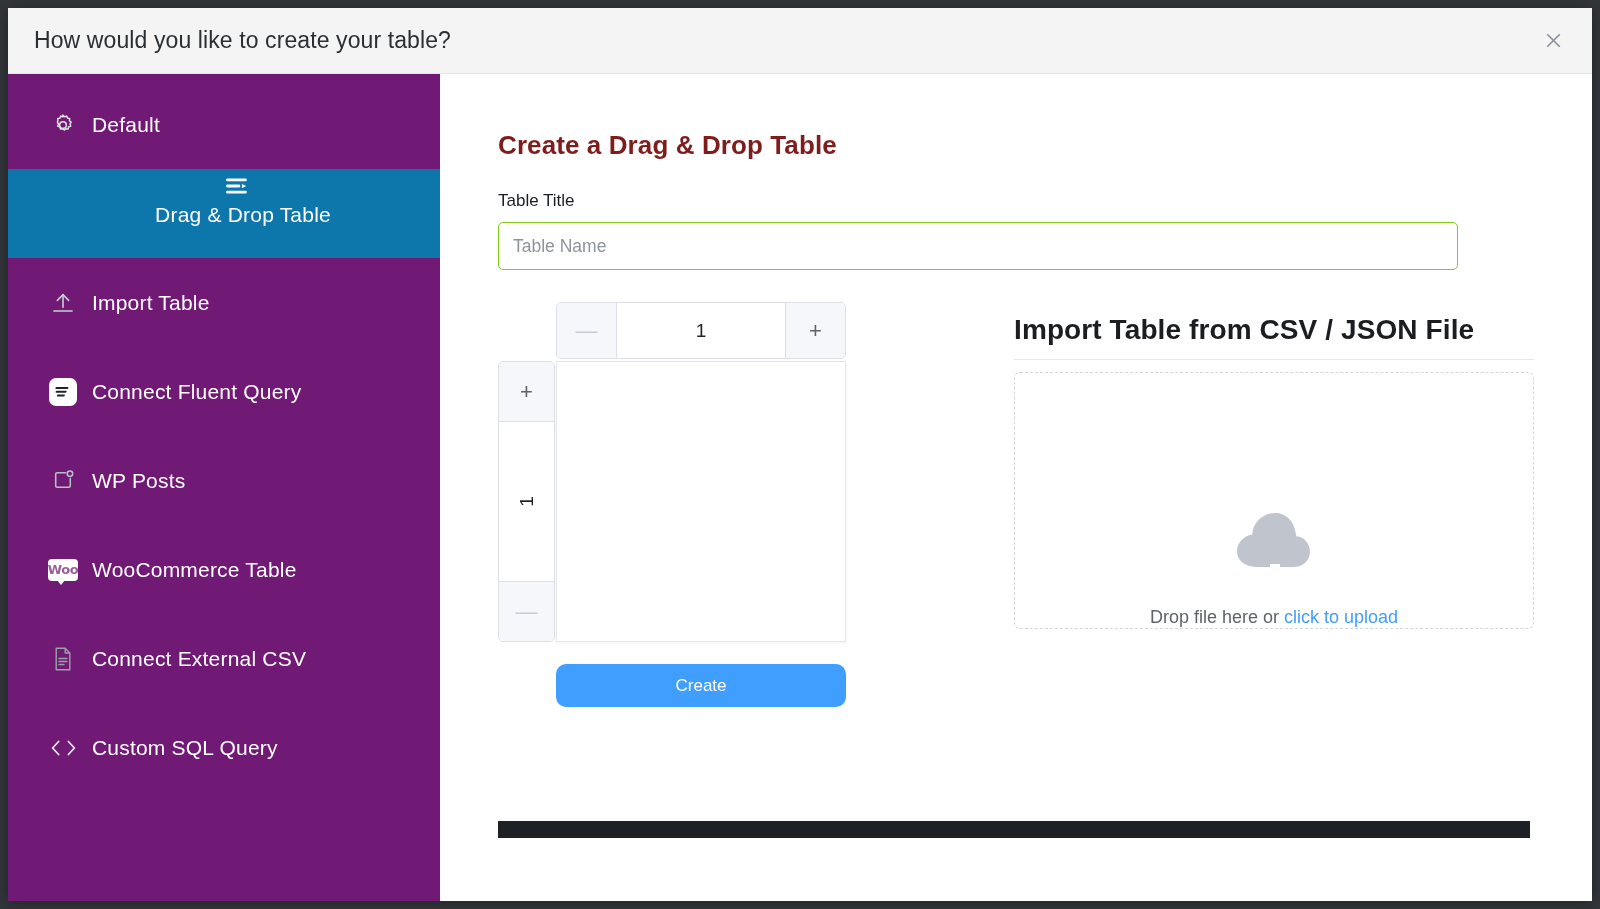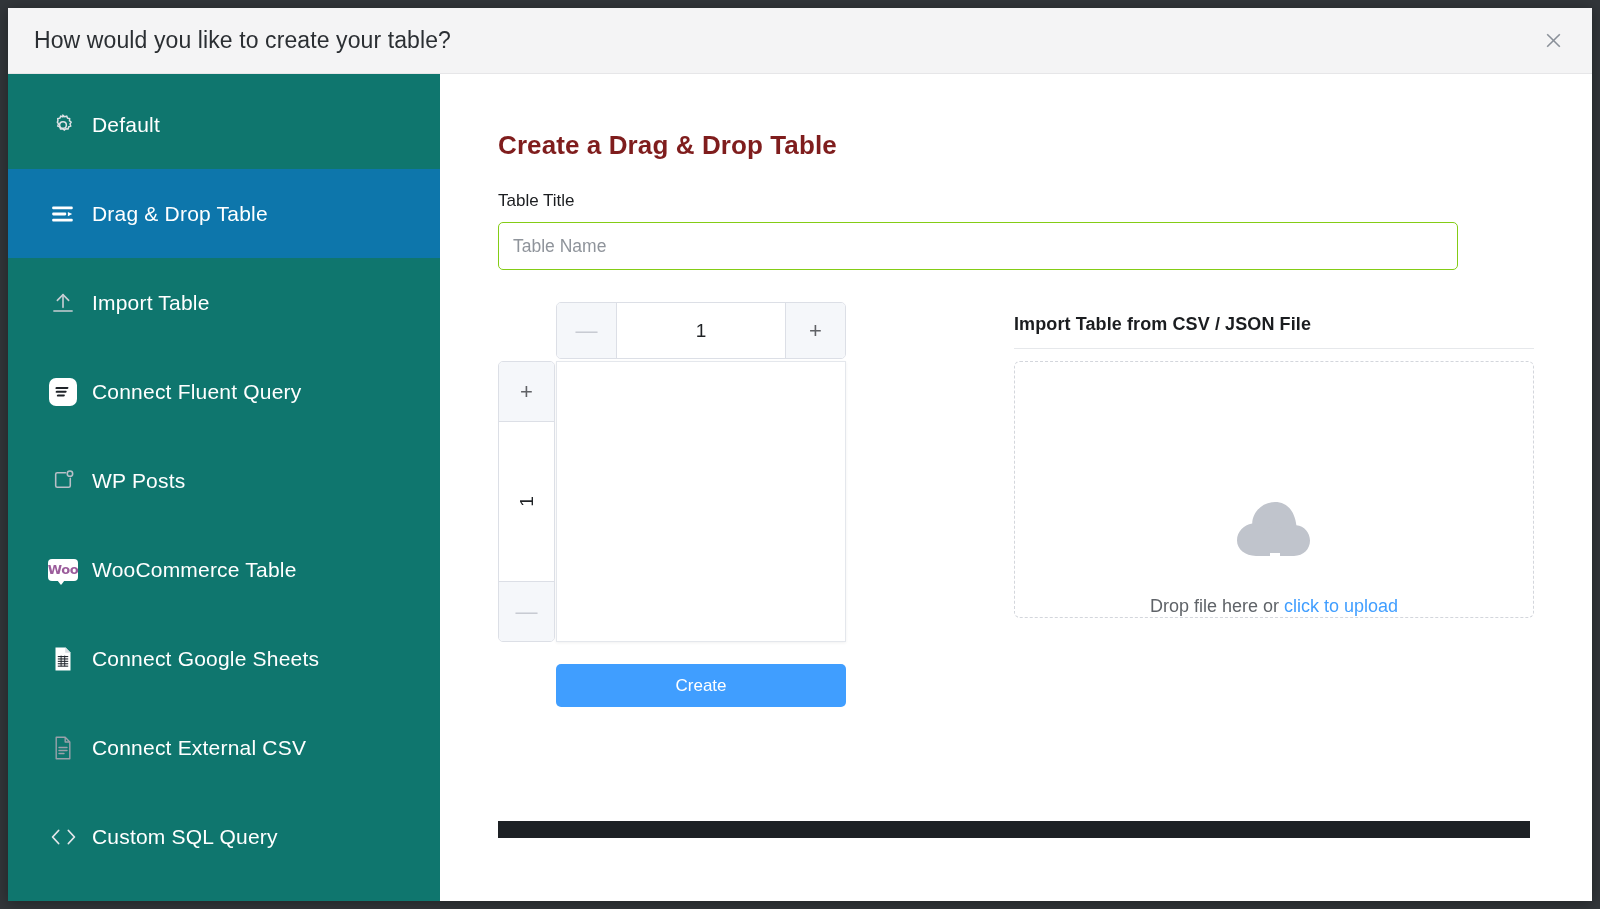--- a/index.html
+++ b/index.html
@@ -59,33 +59,33 @@
   .modal-body {
     flex: 1 1 auto;
     display: flex;
     min-height: 0;
   }
 
   
   .sidebar {
     width: 432px;
     flex: 0 0 432px;
-    background: #0f766e;
+    background: #701a75;
     padding-top: 6px;
     overflow: hidden;
   }
   .side-item {
     height: 89px;
     display: flex;
     align-items: center;
     padding-left: 38px;
     color: #ffffff;
     cursor: pointer;
   }
-  .side-item.active { background: #0d76ab; }
+  .side-item.active { background: #0d76ab; flex-direction: column; }
   .side-ico {
     width: 34px;
     flex: 0 0 34px;
     display: flex;
     align-items: center;
     justify-content: center;
     margin-right: 12px;
   }
   .side-label {
     font-size: 21px;
@@ -235,35 +235,35 @@
     box-shadow: 0 1px 3px rgba(0,0,0,.06);
   }
 
   .create-btn {
     margin-left: 58px;
     margin-top: 22px;
     width: 290px;
     height: 43px;
     background: #409eff;
     border: none;
-    border-radius: 5px;
+    border-radius: 10px;
     color: #ffffff;
     font-size: 17px;
     font-family: "Liberation Sans", sans-serif;
     cursor: pointer;
   }
 
   
   .import-panel {
     margin-left: 156px;
     width: 520px;
     padding-top: 12px;
   }
   .import-title {
-    font-size: 18px;
+    font-size: 28px;
     font-weight: bold;
     color: #1b1d20;
     letter-spacing: .1px;
   }
   .import-rule {
     margin-top: 13px;
     height: 1px;
     background: #e6e8eb;
   }
   .dropzone {
@@ -372,38 +372,20 @@
           <span class="side-label">WP Posts</span>
         </div>
 
         <div class="side-item">
           <span class="side-ico">
             <span class="woo-badge">Woo</span>
           </span>
           <span class="side-label">WooCommerce Table</span>
         </div>
 
-        <div class="side-item">
-          <span class="side-ico">
-            <svg width="24" height="26" viewBox="0 0 24 26" fill="#ffffff">
-              <path d="M4.5 1.5h10.2L19.5 6.4V24.5H4.5z"></path>
-              <path d="M14.2 1.5v5.2h5.3z" fill="#d9dde2"></path>
-              <g fill="#272c33">
-                <rect x="6.8" y="10" width="10.4" height="1.1"></rect>
-                <rect x="6.8" y="12.4" width="10.4" height="1.1"></rect>
-                <rect x="6.8" y="14.8" width="10.4" height="1.1"></rect>
-                <rect x="6.8" y="17.2" width="10.4" height="1.1"></rect>
-                <rect x="6.8" y="19.6" width="10.4" height="1.1"></rect>
-                <rect x="9.6" y="9.6" width="1" height="10.6"></rect>
-                <rect x="13.2" y="9.6" width="1" height="10.6"></rect>
-              </g>
-            </svg>
-          </span>
-          <span class="side-label">Connect Google Sheets</span>
-        </div>
 
         <div class="side-item">
           <span class="side-ico">
             <svg width="24" height="26" viewBox="0 0 24 26" fill="none" stroke="#9aa1aa" stroke-width="1.4" stroke-linejoin="round">
               <path d="M5.2 2.2h9l4.6 4.7v16.9H5.2z"></path>
               <path d="M14.2 2.2v4.8h4.6"></path>
               <path d="M8 12.5h8M8 15.5h8M8 18.5h5" stroke-linecap="round"></path>
             </svg>
           </span>
           <span class="side-label">Connect External CSV</span>

